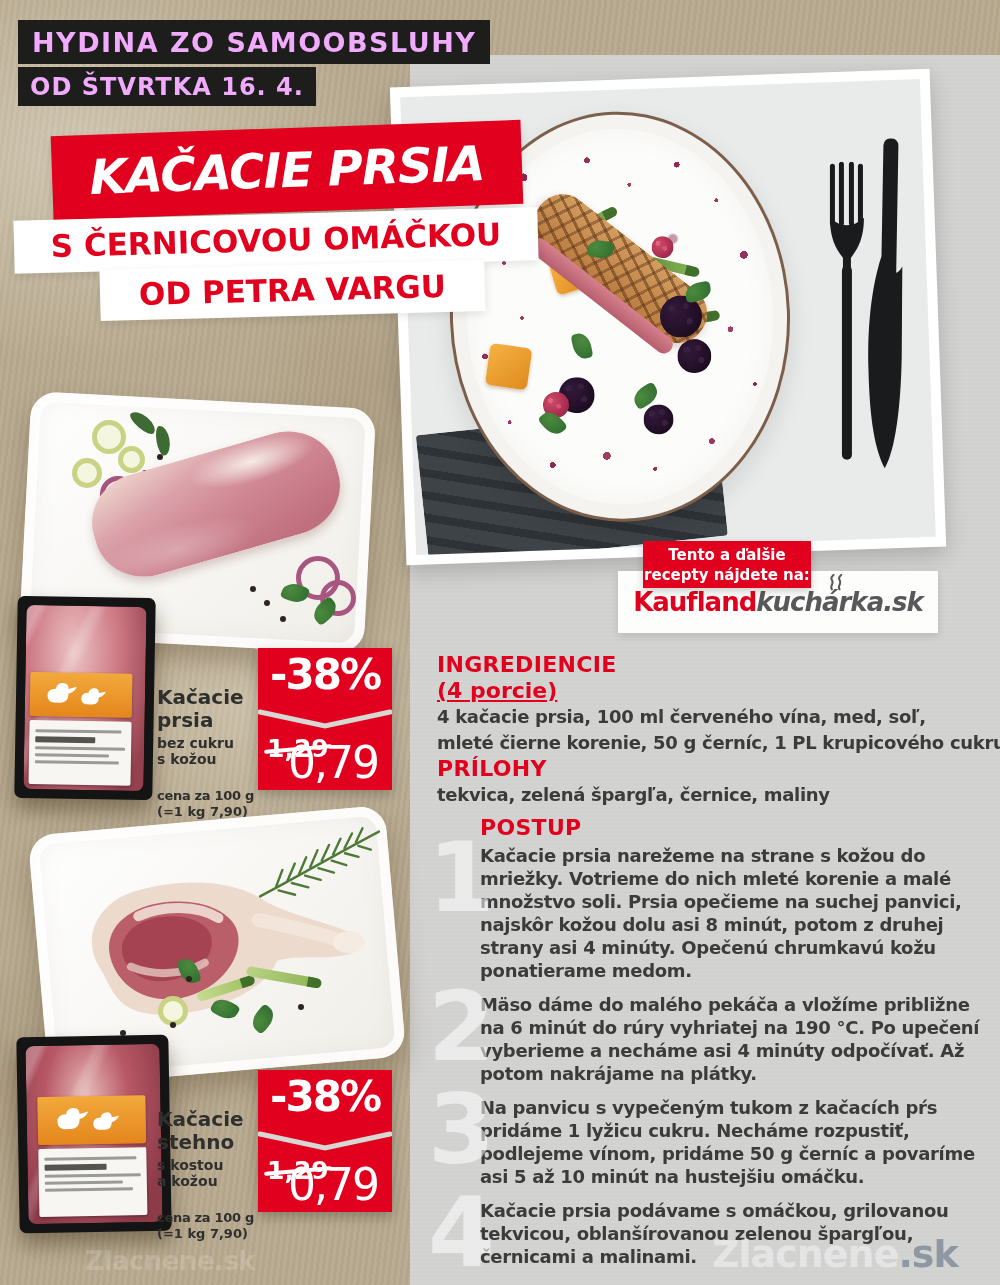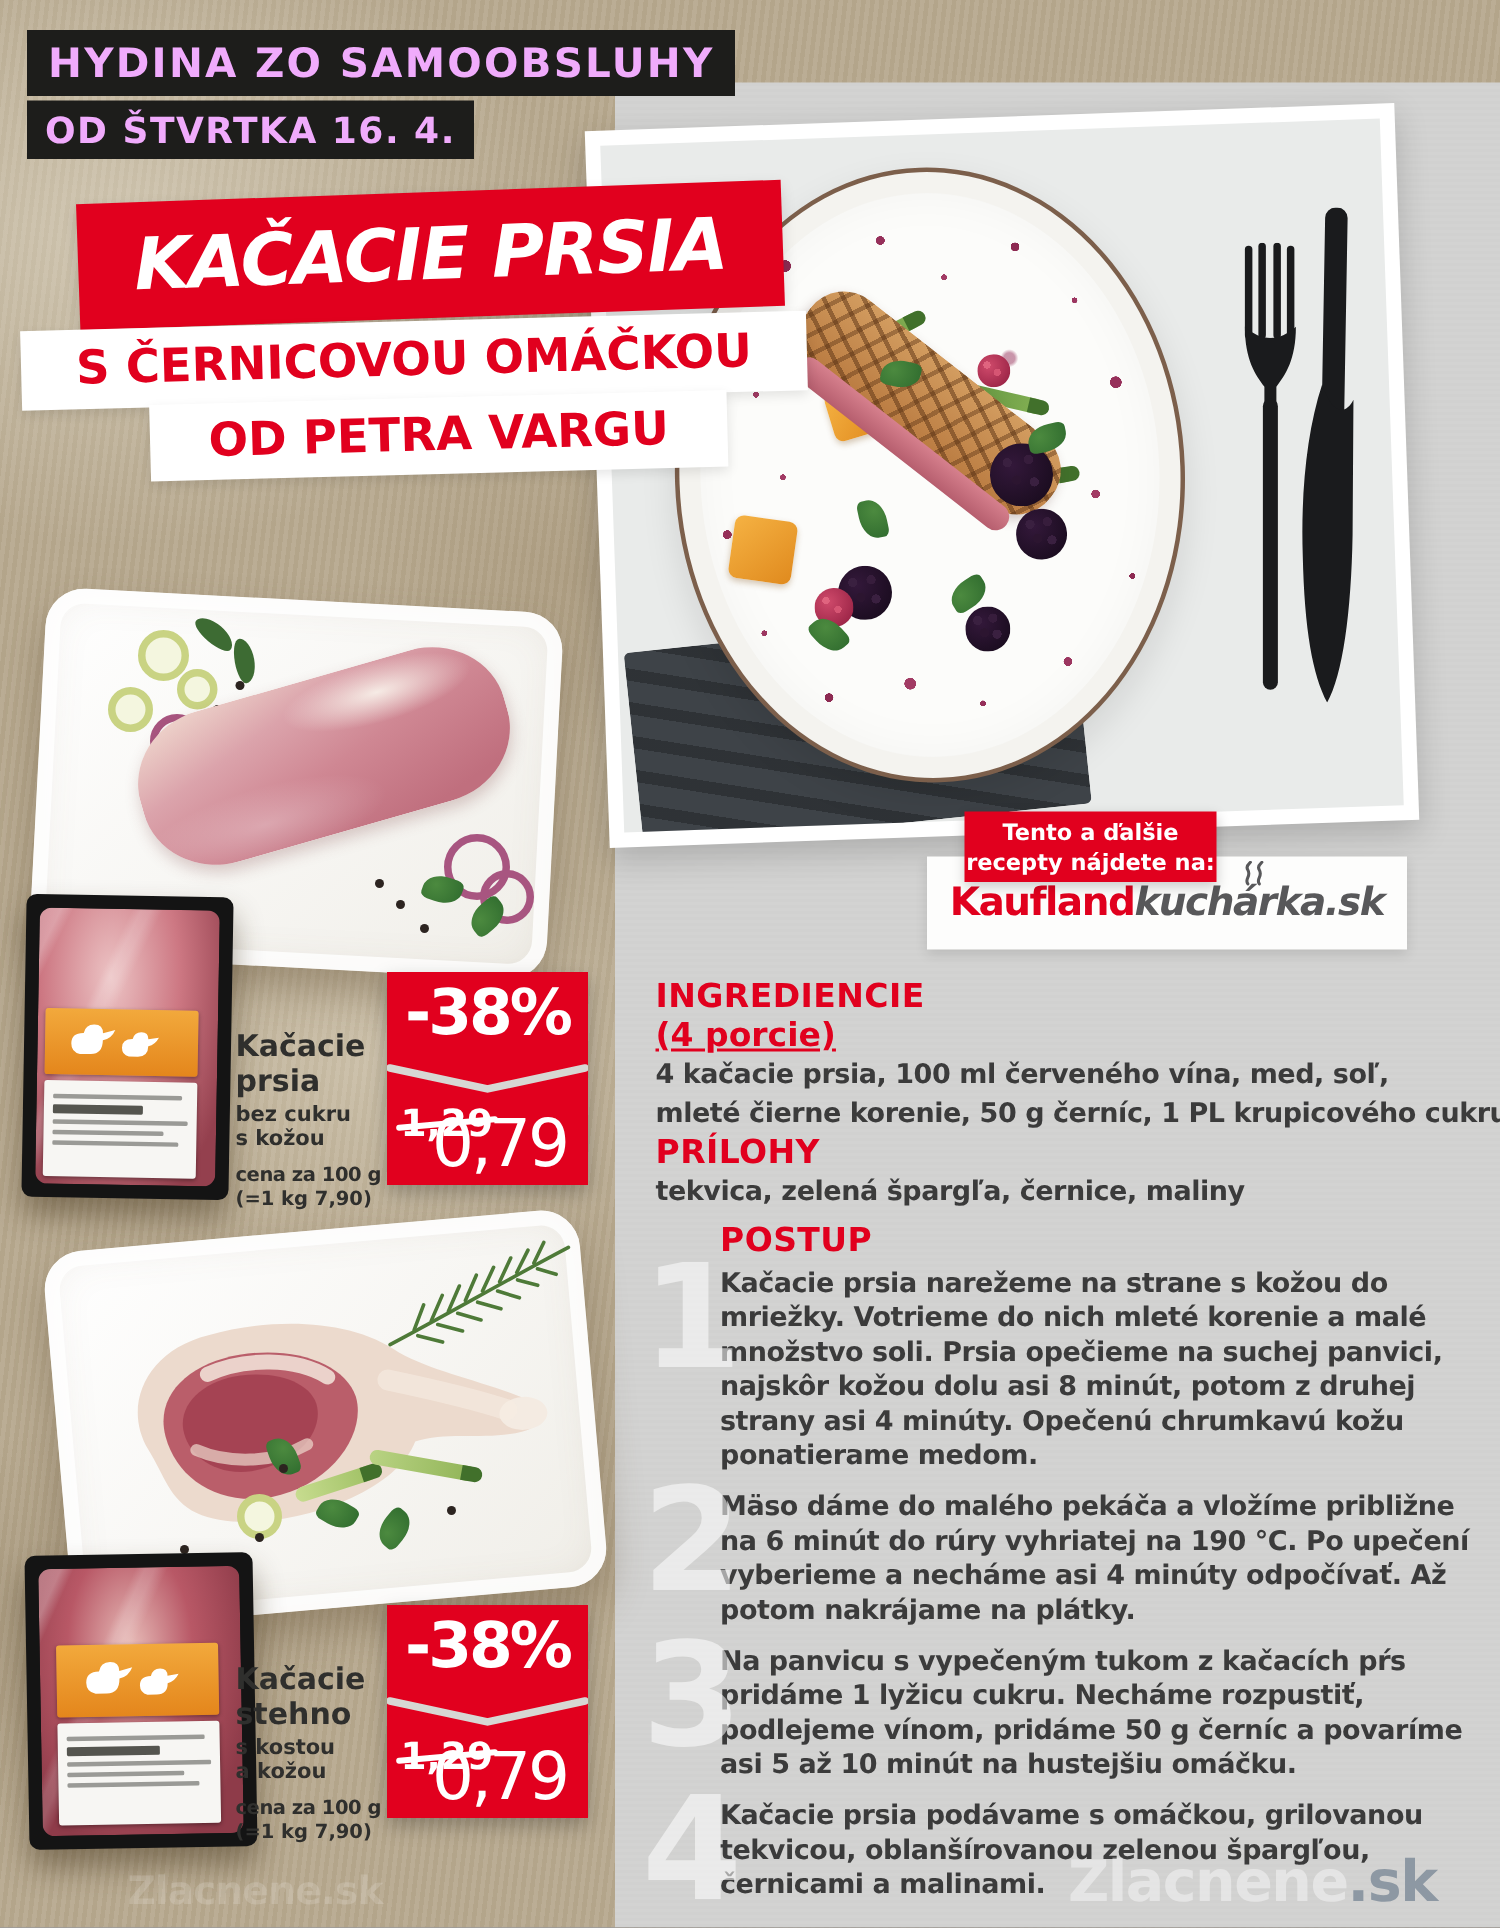--- a/index.html
+++ b/index.html
@@ -114,21 +114,21 @@
     linear-gradient(115deg, rgba(255,255,255,.28) 0 7%, transparent 11% 30%, rgba(255,255,255,.16) 33% 36%, transparent 40%),
     radial-gradient(ellipse at 45% 30%, #e8bdb9, #b85866 40%, #8e3b49 80%);}
   .lab-orange{position:absolute;background:linear-gradient(180deg,#f2a93c,#e4861c);border-radius:2px;
     box-shadow:0 1px 3px rgba(0,0,0,.4);}
   .lab-white{position:absolute;background:#f7f6f3;border-radius:2px;box-shadow:0 1px 3px rgba(0,0,0,.4);padding:5px 6px;box-sizing:border-box;}
   .l-line{height:3px;background:#9a9a96;margin:4px 0;border-radius:1px;}
   
   .prod-label{width:102px;color:#2f2f2d;}
   .prod-name{font-size:20px;font-weight:800;line-height:23px;margin-bottom:3px;}
   .prod-desc{font-size:14px;font-weight:600;line-height:16px;}
-  .prod-basis{font-size:13px;font-weight:800;line-height:17px;letter-spacing:-.3px;margin-top:8px;white-space:nowrap;}
+  .prod-basis{font-size:13px;font-weight:800;line-height:17px;letter-spacing:-.3px;margin-top:20px;white-space:nowrap;}
   .prod-unit{font-size:13px;font-weight:600;line-height:16px;white-space:nowrap;}
   .price-badge{width:134px;height:142px;background:#e1001e;color:#fff;box-shadow:0 5px 12px rgba(0,0,0,.25);}
   .pb-disc{text-align:center;font-size:42px;font-weight:800;letter-spacing:-2px;margin-top:2px;}
   .pb-chev{position:absolute;left:0;top:58px;width:100%;height:24px;}
   .pb-old{position:absolute;left:9px;top:86px;font-size:25px;font-weight:800;}
   .strike{position:relative;display:inline-block;}
   .strike::after{content:"";position:absolute;left:-5%;right:-5%;top:45%;height:4px;background:#fff;
     transform:rotate(-5deg);border-radius:2px;}
   .pb-new{position:absolute;right:14px;bottom:2px;font-size:44px;font-weight:400;letter-spacing:-2px;}
   

